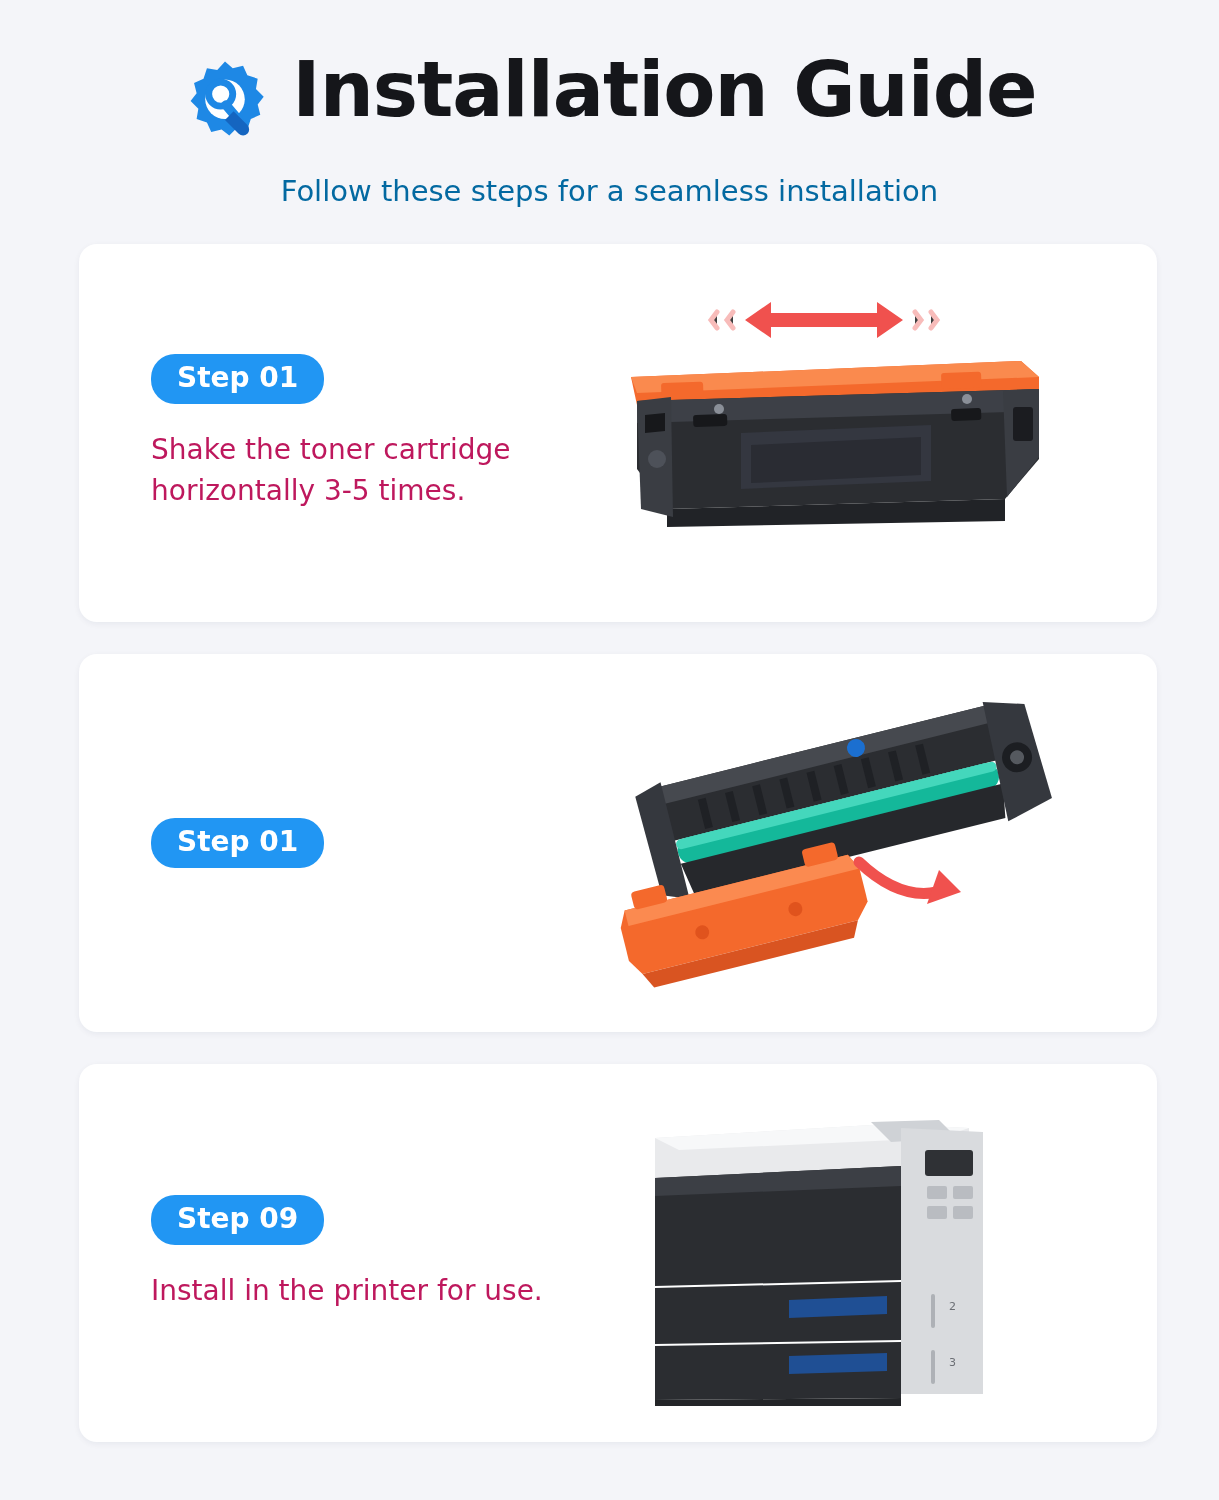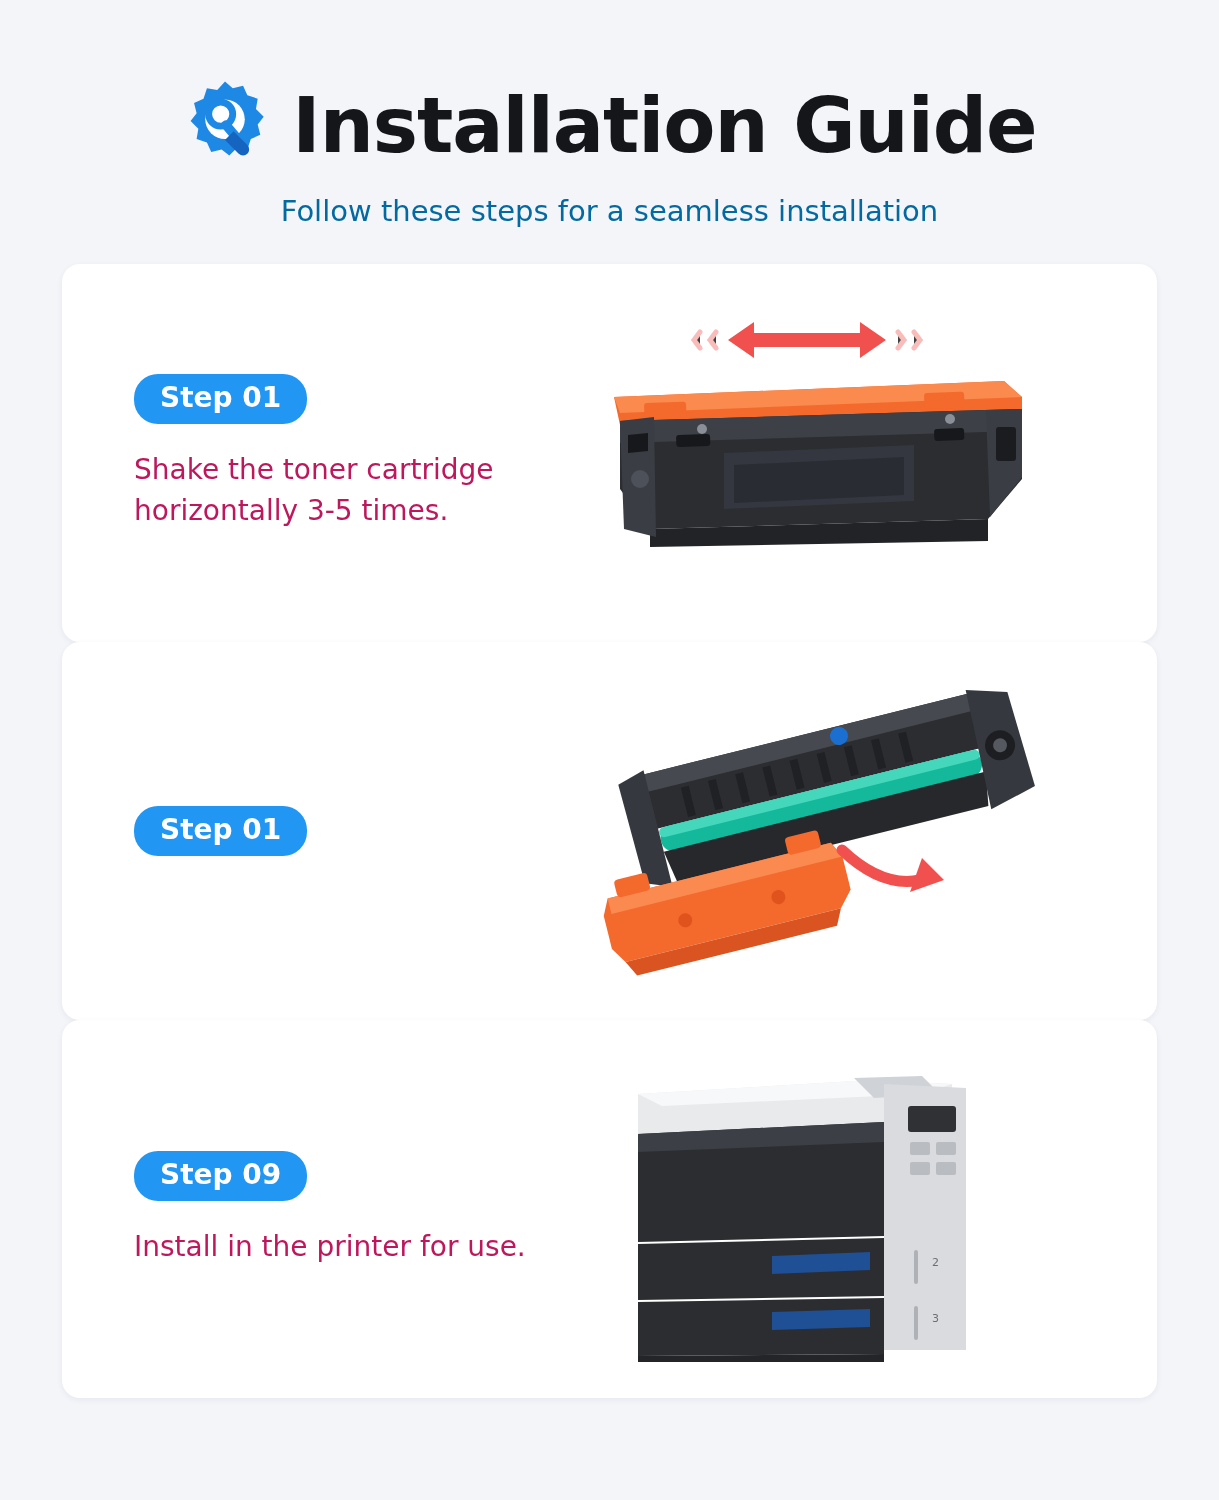--- a/index.html
+++ b/index.html
@@ -20,24 +20,23 @@
   }
 
   
   .header {
     padding-top: 52px;
     text-align: center;
   }
 
   .title-row {
     display: flex;
-    align-items: flex-end;
+    align-items: flex-start;
     justify-content: center;
     gap: 24px;
-    margin-top: 20px;
   }
 
   .gear-icon {
     width: 86px;
     height: 86px;
     flex: 0 0 auto;
     display: block;
     margin-top: 6px;
   }
 
@@ -56,20 +55,22 @@
     color: #0369a1;
     font-weight: 400;
   }
 
   
   .cards {
     margin-top: 36px;
     padding: 0 62px;
     display: flex;
     flex-direction: column;
+    gap: 32px;
+    margin-left: 17px;
   }
 
   .card {
     background: #ffffff;
     border-radius: 18px;
     box-shadow: 0 2px 6px rgba(25, 30, 60, 0.06);
     height: 378px;
     position: relative;
     display: flex;
     align-items: center;

